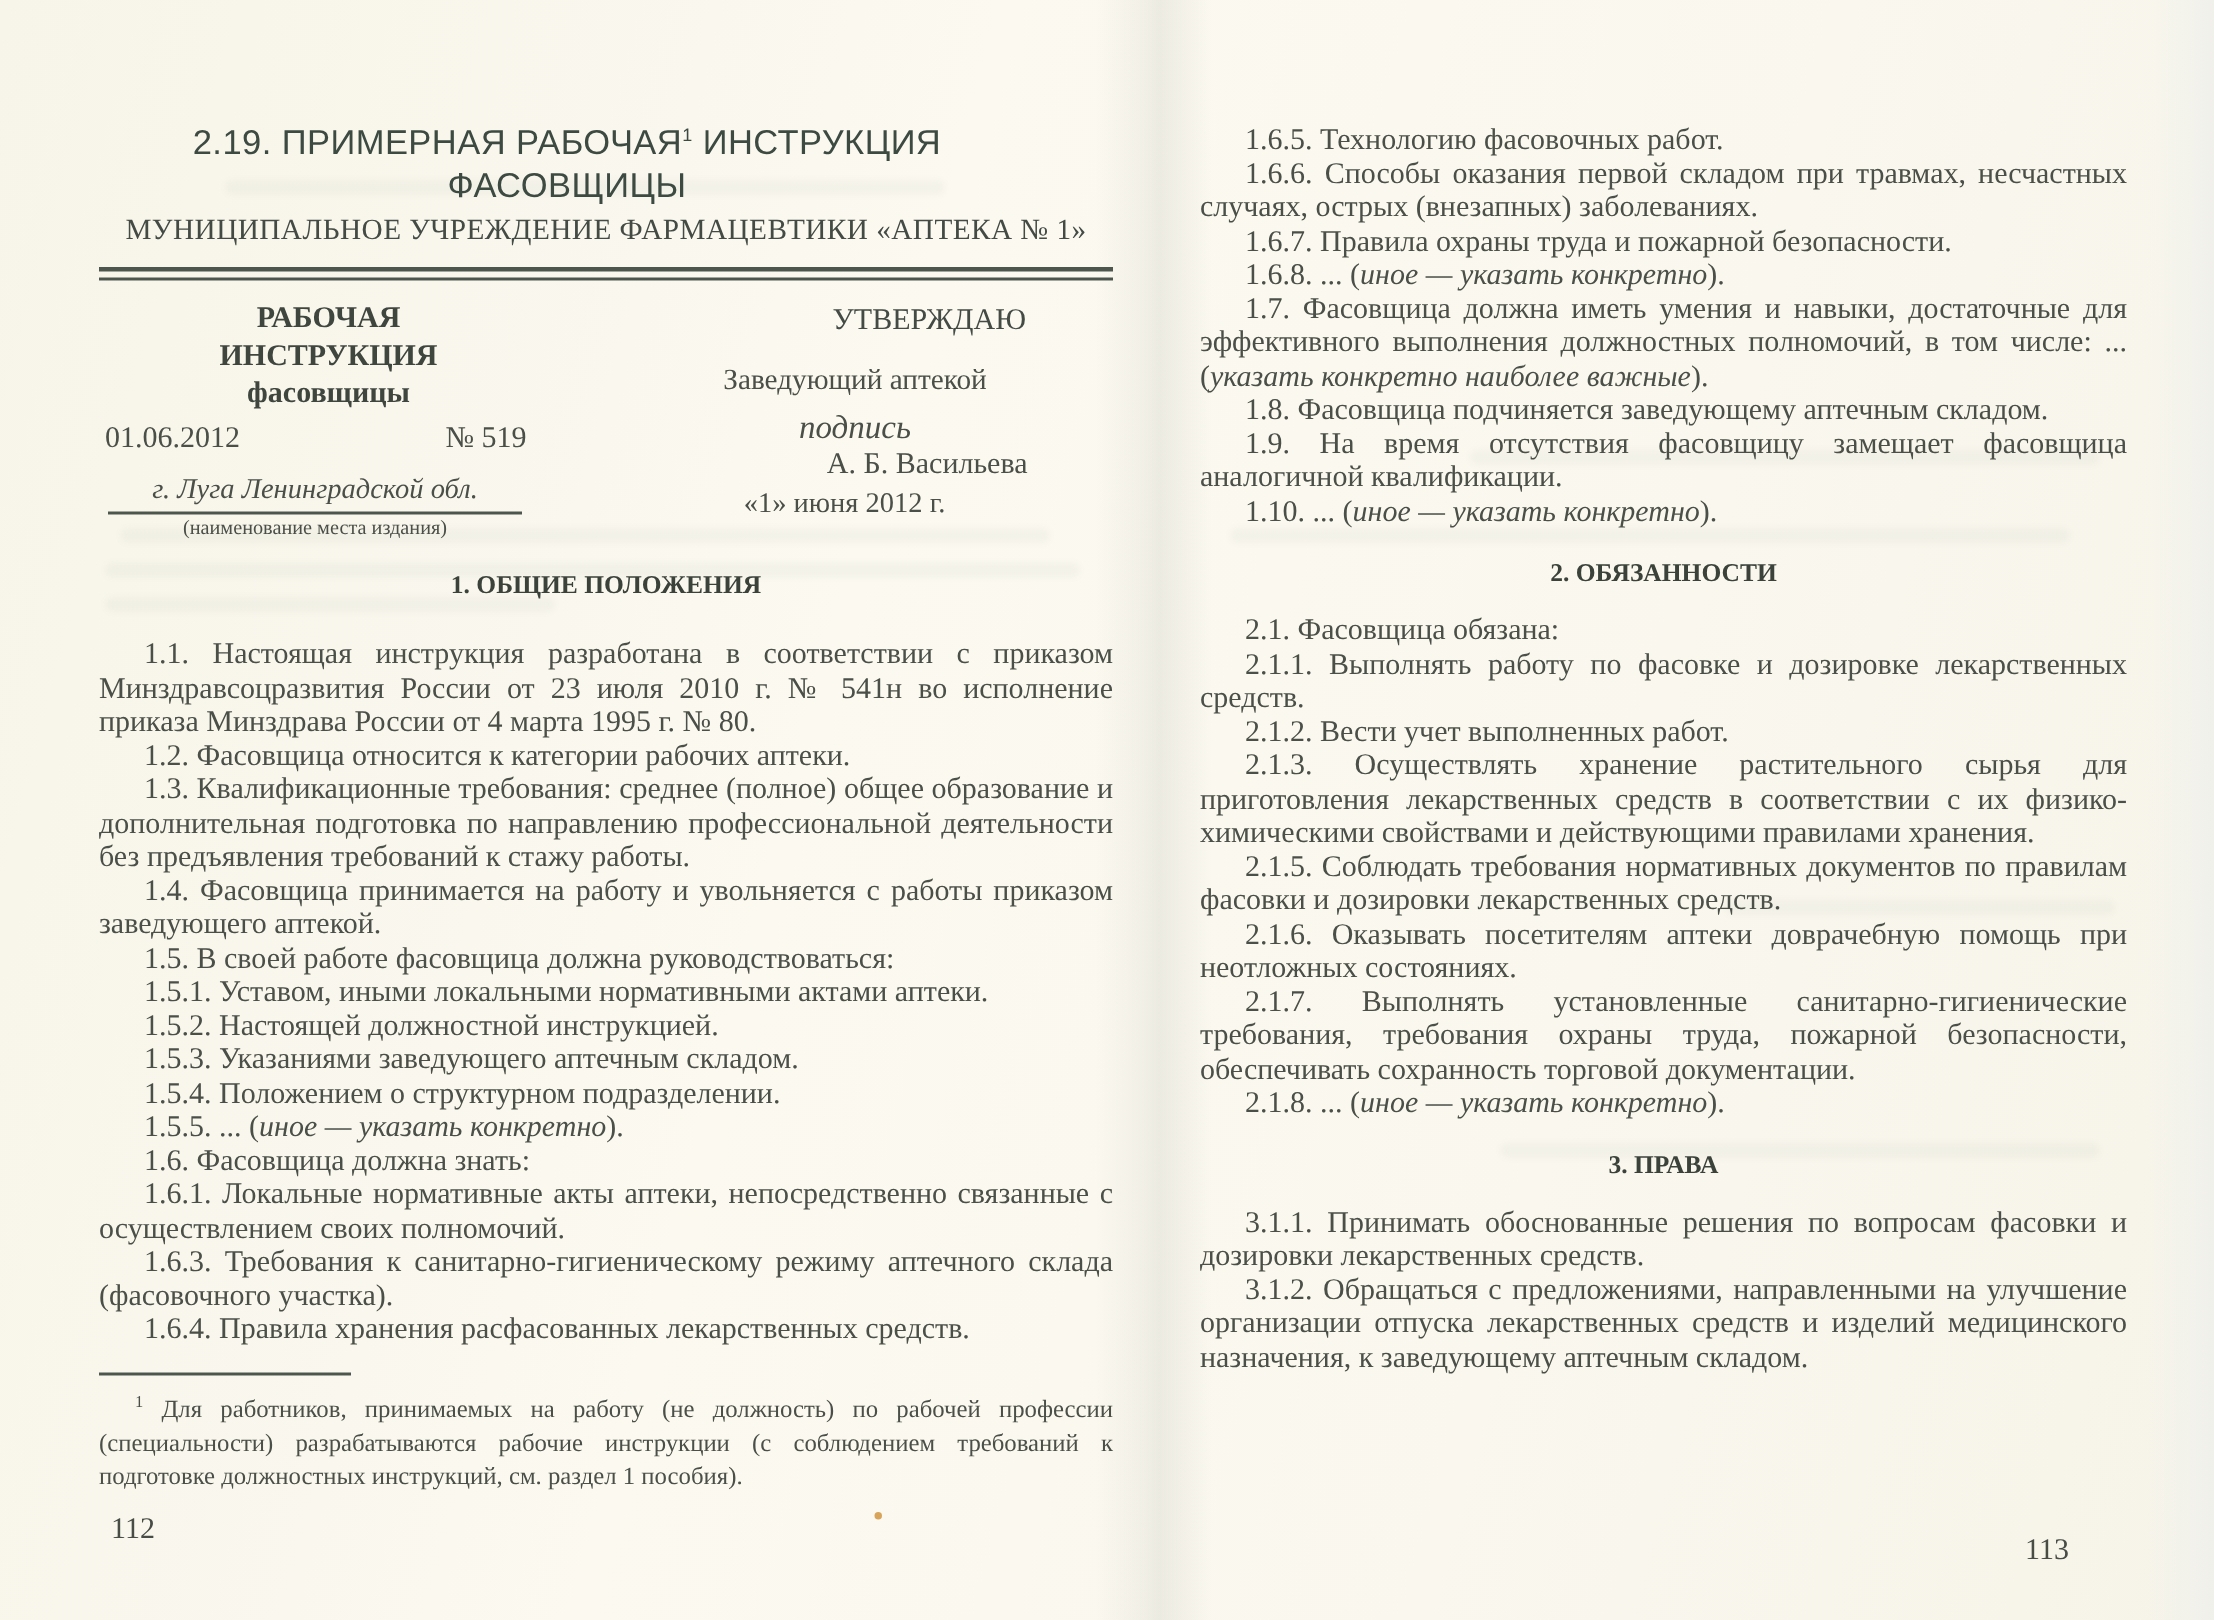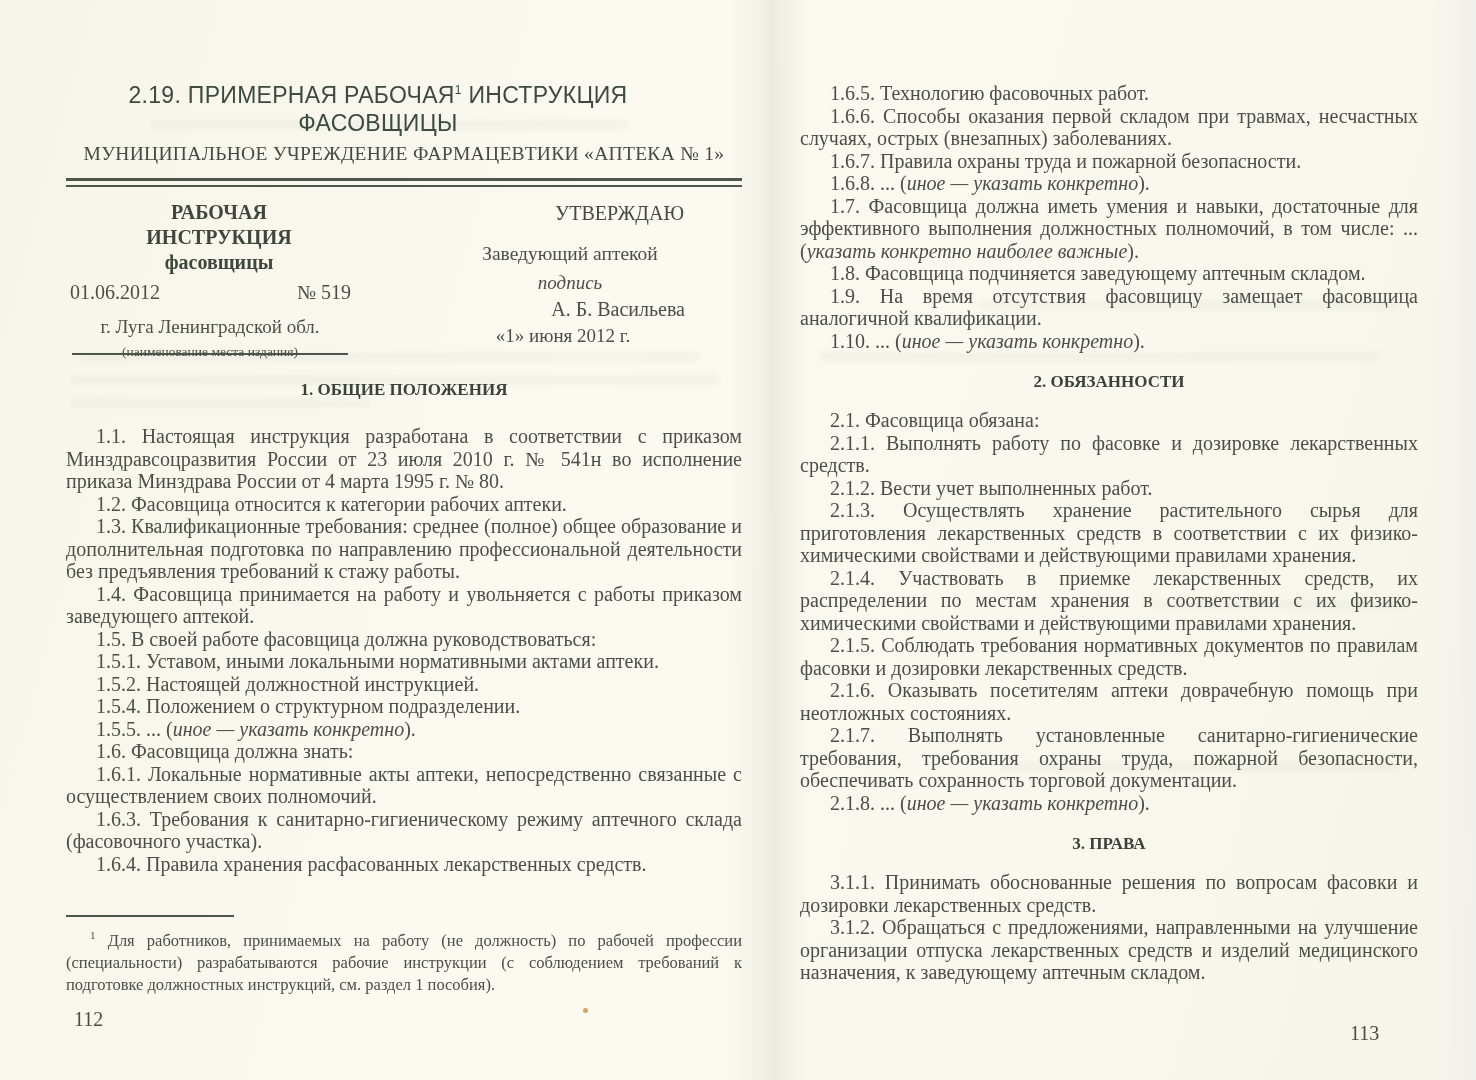--- a/index.html
+++ b/index.html
@@ -15,27 +15,27 @@
     color:#3d4a41;letter-spacing:.3px;}
   .chapter-title sup{font-size:12px;}
   .org-line{top:143px;left:66px;width:676px;text-align:center;font-size:19.5px;
     color:#434b44;letter-spacing:.3px;}
   .double-rule{top:178px;left:66px;width:676px;height:4px;
     border-top:3px solid #4d564d;border-bottom:2px solid #4d564d;}
   .doc-type{top:200px;left:128px;width:182px;text-align:center;font-weight:bold;
     font-size:20px;line-height:25px;color:#3f463e;}
   .approve-label{top:202px;left:458px;width:226px;text-align:right;font-size:20px;color:#434b44;}
   .approver-title{top:243px;left:455px;width:230px;text-align:center;font-size:19.5px;}
-  .signature-label{top:272px;left:455px;width:230px;text-align:center;font-style:italic;font-size:19px;}
+  .signature-label{top:272px;left:455px;width:230px;text-align:center;font-style:italic;font-size:22px;}
   .approver-name{top:298px;left:455px;width:230px;text-align:right;font-size:20px;}
   .approve-date{top:325px;left:448px;width:230px;text-align:center;font-size:19px;}
   .doc-date{top:281px;left:70px;font-size:20px;}
   .doc-number{top:281px;left:297px;font-size:20px;}
-  .place{top:316px;left:72px;width:276px;text-align:center;font-size:19px;
-    border-bottom:2px solid #4d564d;padding-bottom:15px;}
+  .place{top:316px;left:72px;width:276px;text-align:center;font-style:italic;font-size:19px;
+    border-bottom:2px solid #4d564d;padding-bottom:3px;}
   .place-caption{top:344px;left:72px;width:276px;text-align:center;font-size:13.5px;}
   
   .left-body{top:376px;left:66px;width:676px;}
   .right-body{top:82px;left:800px;width:618px;}
   .section-heading{text-align:center;font-weight:bold;font-size:17px;line-height:27px;
     color:#3b423a;margin:16px 0 14px;}
   .left-body .section-heading:first-child{margin:0 0 22px;}
   .para{margin:0;text-align:justify;text-indent:30px;font-size:20px;line-height:22.5px;color:#4a4f47;}
   .para .it{font-style:italic;}
   
@@ -97,20 +97,21 @@
 
   <div class="abs left-body">
       <div class="section-heading">1. ОБЩИЕ ПОЛОЖЕНИЯ</div>
       <p class="para"><span>1.1. Настоящая инструкция разработана в соответствии с приказом Минздравсоцразвития России от 23 июля 2010 г. № 541н во исполнение приказа Минздрава России от 4 марта 1995 г. № 80.</span></p>
       <p class="para"><span>1.2. Фасовщица относится к категории рабочих аптеки.</span></p>
       <p class="para"><span>1.3. Квалификационные требования: среднее (полное) общее образование и дополнительная подготовка по направлению профессиональной деятельности без предъявления требований к стажу работы.</span></p>
       <p class="para"><span>1.4. Фасовщица принимается на работу и увольняется с работы приказом заведующего аптекой.</span></p>
       <p class="para"><span>1.5. В своей работе фасовщица должна руководствоваться:</span></p>
       <p class="para"><span>1.5.1. Уставом, иными локальными нормативными актами аптеки.</span></p>
       <p class="para"><span>1.5.2. Настоящей должностной инструкцией.</span></p>
+      <p class="para"><span>1.5.3. Указаниями заведующего аптечным складом.</span></p>
       <p class="para"><span>1.5.4. Положением о структурном подразделении.</span></p>
       <p class="para"><span>1.5.5. ... (</span><span class="it">иное — указать конкретно</span><span>).</span></p>
       <p class="para"><span>1.6. Фасовщица должна знать:</span></p>
       <p class="para"><span>1.6.1. Локальные нормативные акты аптеки, непосредственно связанные с осуществлением своих полномочий.</span></p>
       <p class="para"><span>1.6.3. Требования к санитарно-гигиеническому режиму аптечного склада (фасовочного участка).</span></p>
       <p class="para"><span>1.6.4. Правила хранения расфасованных лекарственных средств.</span></p>
     </div>
 
   <div class="abs footnote-rule"></div>
   <div class="abs footnote"><sup>1</sup><span> Для работников, принимаемых на работу (не должность) по рабочей профессии (специальности) разрабатываются рабочие инструкции (с соблюдением требований к подготовке должностных инструкций, см. раздел 1 пособия).</span></div>
@@ -126,21 +127,20 @@
       <p class="para"><span>1.6.8. ... (</span><span class="it">иное — указать конкретно</span><span>).</span></p>
       <p class="para"><span>1.7. Фасовщица должна иметь умения и навыки, достаточные для эффективного выполнения должностных полномочий, в том числе: ... (</span><span class="it">указать конкретно наиболее важные</span><span>).</span></p>
       <p class="para"><span>1.8. Фасовщица подчиняется заведующему аптечным складом.</span></p>
       <p class="para"><span>1.9. На время отсутствия фасовщицу замещает фасовщица аналогичной квалификации.</span></p>
       <p class="para"><span>1.10. ... (</span><span class="it">иное — указать конкретно</span><span>).</span></p>
       <div class="section-heading">2. ОБЯЗАННОСТИ</div>
       <p class="para"><span>2.1. Фасовщица обязана:</span></p>
       <p class="para"><span>2.1.1. Выполнять работу по фасовке и дозировке лекарственных средств.</span></p>
       <p class="para"><span>2.1.2. Вести учет выполненных работ.</span></p>
       <p class="para"><span>2.1.3. Осуществлять хранение растительного сырья для приготовления лекарственных средств в соответствии с их физико-химическими свойствами и действующими правилами хранения.</span></p>
-      <p class="para"><span>2.1.4. Участвовать в приемке лекарственных средств, их распределении по местам хранения в соответствии с их физико-химическими свойствами и действующими правилами хранения.</span></p>
       <p class="para"><span>2.1.5. Соблюдать требования нормативных документов по правилам фасовки и дозировки лекарственных средств.</span></p>
       <p class="para"><span>2.1.6. Оказывать посетителям аптеки доврачебную помощь при неотложных состояниях.</span></p>
       <p class="para"><span>2.1.7. Выполнять установленные санитарно-гигиенические требования, требования охраны труда, пожарной безопасности, обеспечивать сохранность торговой документации.</span></p>
       <p class="para"><span>2.1.8. ... (</span><span class="it">иное — указать конкретно</span><span>).</span></p>
       <div class="section-heading">3. ПРАВА</div>
       <p class="para"><span>3.1.1. Принимать обоснованные решения по вопросам фасовки и дозировки лекарственных средств.</span></p>
       <p class="para"><span>3.1.2. Обращаться с предложениями, направленными на улучшение организации отпуска лекарственных средств и изделий медицинского назначения, к заведующему аптечным складом.</span></p>
     </div>
   <div class="abs page-num page-num-right">113</div>
 </div>

